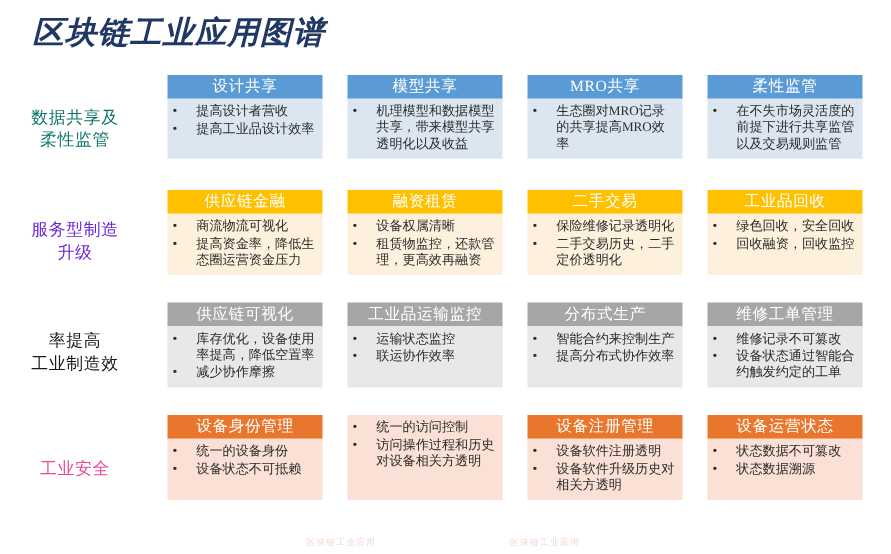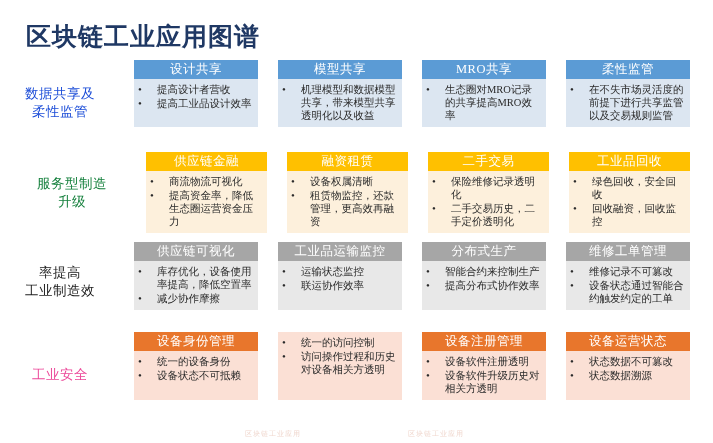--- a/index.html
+++ b/index.html
@@ -11,22 +11,22 @@
   }
   #page {
     position: relative;
     width: 713px; height: 443px;
     background: #ffffff;
   }
 
   
   #title-bar {
     position: absolute;
-    left: 26px; top: 20px;
-    width: 620px; height: 34px;
+    left: 26px; top: 10px;
+    width: 620px; height: 34px; font-style: italic;
   }
   #title-text {
     font-family: "Liberation Sans", "DejaVu Sans", sans-serif;
     font-size: 25px;
     font-weight: bold;
     color: #1f3864;
     letter-spacing: 1px;
     line-height: 32px;
     white-space: nowrap;
   }
@@ -52,22 +52,22 @@
   .row-label {
     width: 120px;
     flex: 0 0 120px;
     text-align: center;
     font-size: 13.5px;
     line-height: 18px;
     padding: 0 6px;
     align-self: center;
     letter-spacing: 0.5px;
   }
-  .row-label.lbl-blue   { color: #1d4ed8; }
-  .row-label.lbl-gold   { color: #15803d; margin-left: 12px; }
+  .row-label.lbl-blue   { color: #0f766e; }
+  .row-label.lbl-gold   { color: #6d28d9; }
   .row-label.lbl-gray   { color: #1a1a1a; }
   .row-label.lbl-orange { color: #ec4899; }
 
   .cards {
     flex: 1 1 auto;
     display: flex;
     gap: 20px;
     padding-right: 23px;
     padding-left: 14px;
   }

